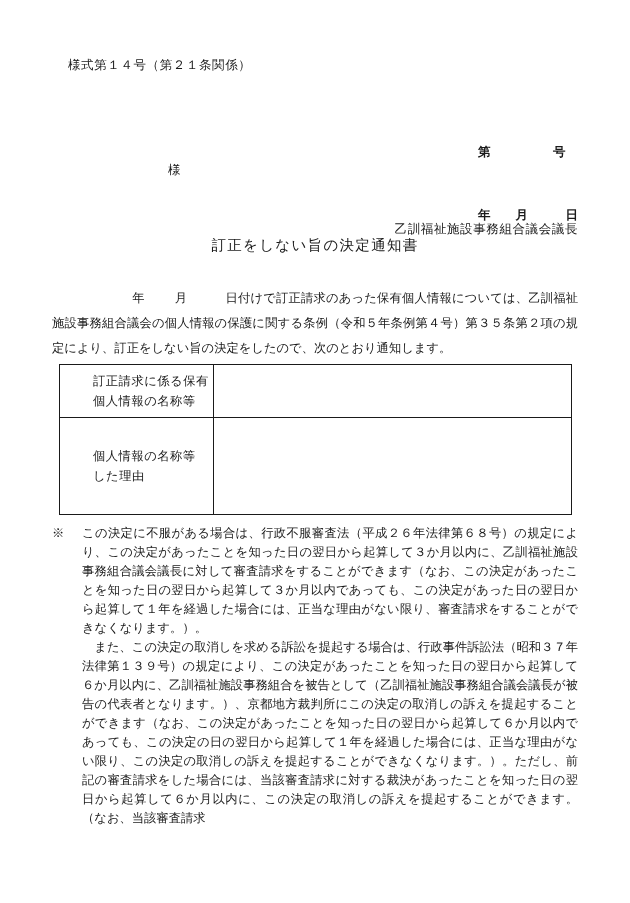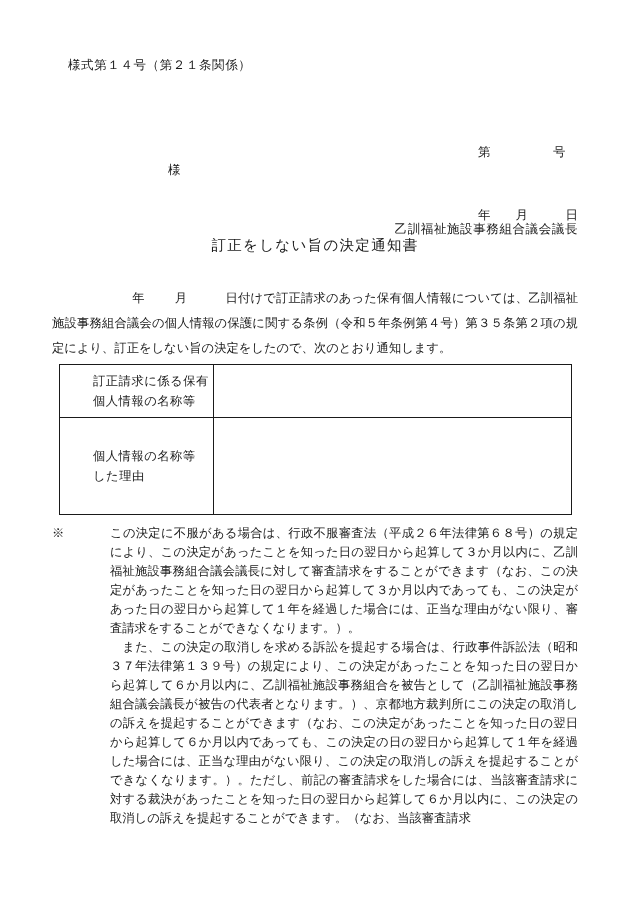--- a/index.html
+++ b/index.html
@@ -31,20 +31,21 @@
   }
   
   .doc-meta {
     position: absolute;
     right: 52px;
     top: 100px;
     font-size: 12.5px;
     line-height: 21px;
     text-align: left;
     white-space: pre;
+    font-weight: bold;
   }
   .doc-meta div {
     white-space: pre;
   }
   
   .addressee {
     position: absolute;
     left: 168px;
     top: 162px;
     font-size: 12.5px;
@@ -129,21 +130,20 @@
   .note-mark {
     width: 30px;
     flex: 0 0 30px;
     font-size: 12.3px;
     line-height: 19px;
   }
   .note-body {
     flex: 1 1 auto;
     text-align: justify;
     text-justify: inter-character;
-    margin-left: 28px;
   }
   .note-para {
     text-indent: 1em;
     margin: 0;
   }
   .note-para.first { text-indent: 0; }
   
   .note-body p {
     margin: 0;
   }

